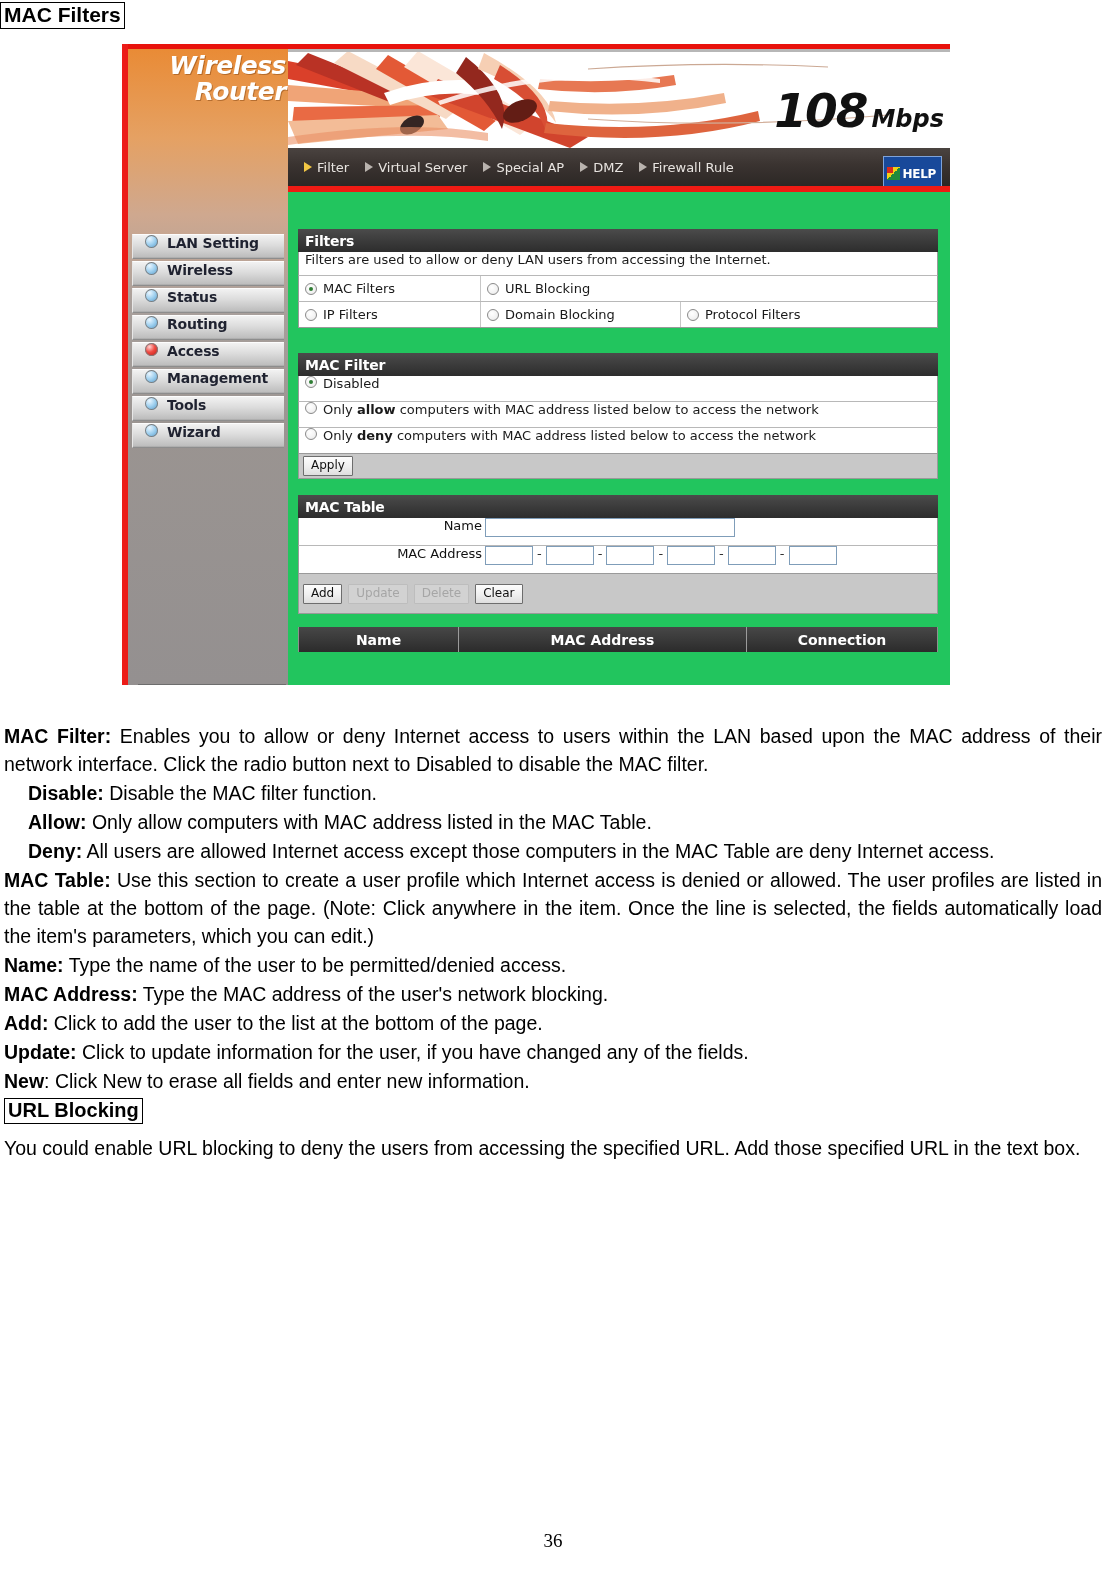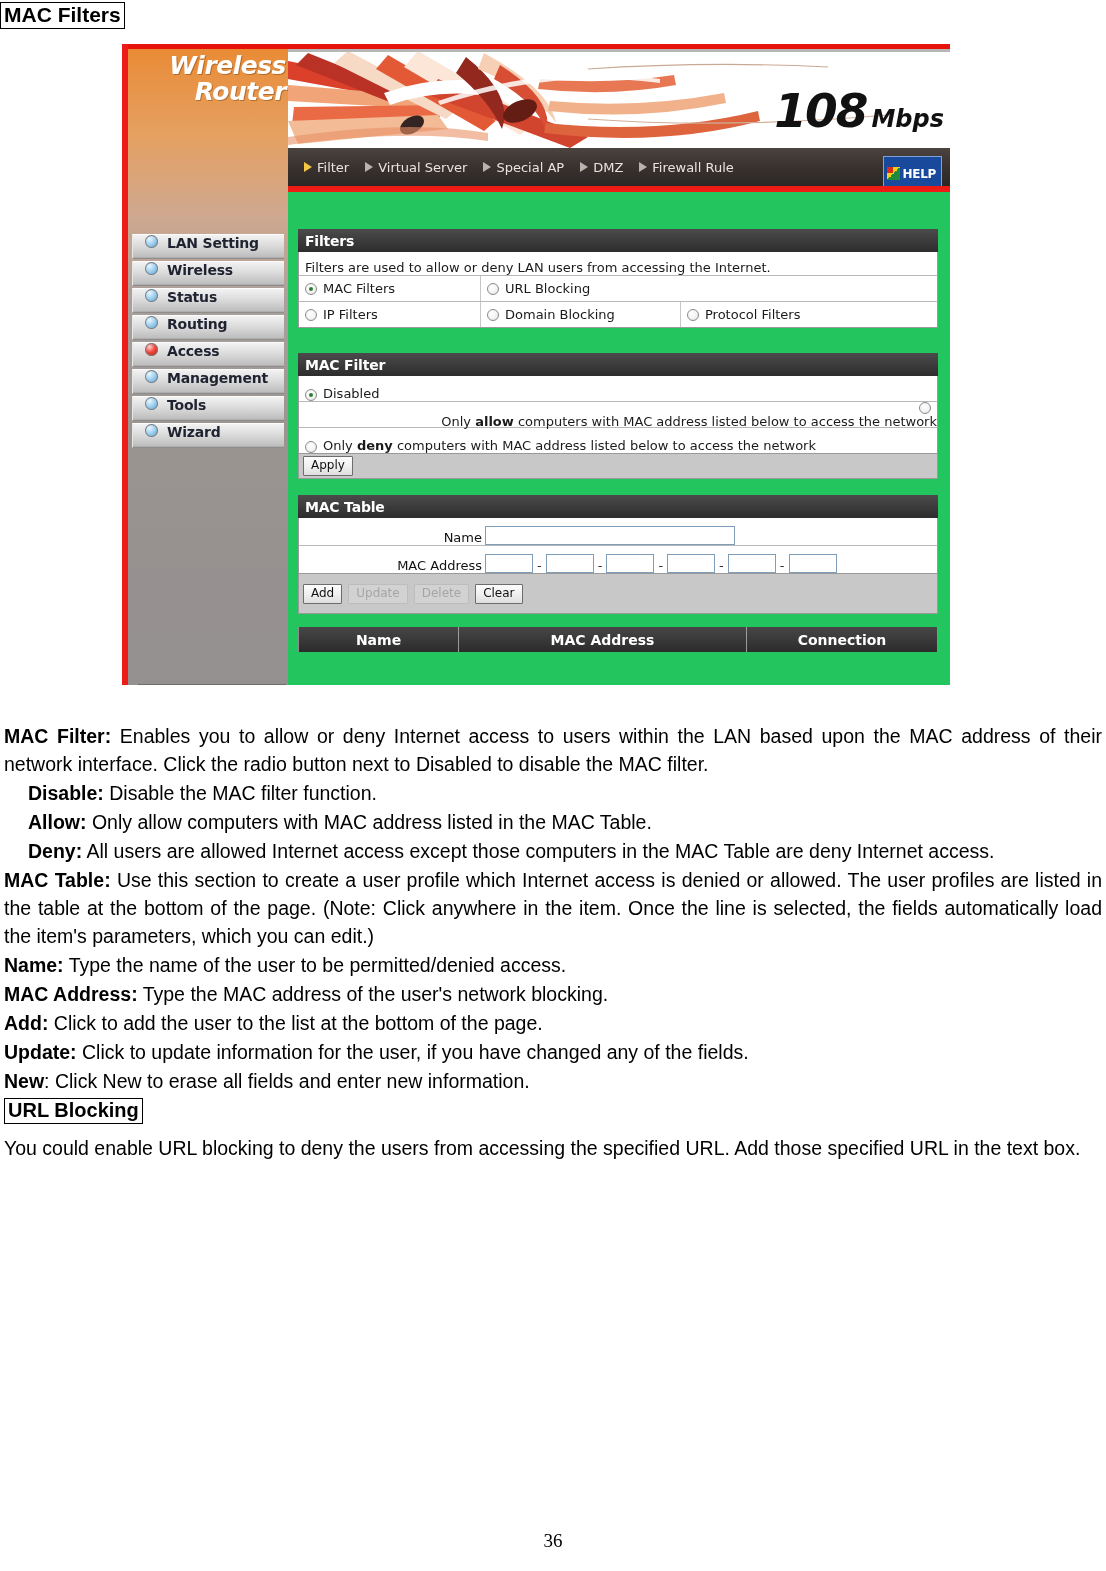--- a/index.html
+++ b/index.html
@@ -197,21 +197,21 @@
     font-weight: bold;
     display: flex; align-items: center;
     padding-left: 7px;
     letter-spacing: -0.2px;
   }
   .row-white {
     background: #ffffff;
     border-left: 1px solid #9a9a9a;
     border-right: 1px solid #9a9a9a;
     border-bottom: 1px solid #b8b8b8;
-    display: flex; align-items: flex-end;
+    display: flex; align-items: flex-start;
     font-family: "DejaVu Sans", sans-serif;
     font-size: 13px;
     color: #1a1a1a;
     min-height: 24px;
     padding-left: 6px;
   }
   .cellbox {
     display: flex; align-items: center;
     border-right: 1px solid #c7c7c7;
     height: 100%;
@@ -458,21 +458,21 @@
         </div>
       </div>
     </div>
 
     <div class="panel" style="top:161px;">
       <div class="sec-title">MAC Filter</div>
       <div class="row-white" style="height:26px;">
         <span class="radio on"></span>
         <span>Disabled</span>
       </div>
-      <div class="row-white" style="height:26px;flex-direction:column;">
+      <div class="row-white" style="height:26px;">
         <span class="radio"></span>
         <span><span>Only </span><b>allow</b><span> computers with MAC address listed below to access the network</span></span>
       </div>
       <div class="row-white" style="height:26px; border-bottom:1px solid #9a9a9a;">
         <span class="radio"></span>
         <span><span>Only </span><b>deny</b><span> computers with MAC address listed below to access the network</span></span>
       </div>
       <div class="gray-strip" style="height:25px; display:flex; align-items:center; padding-left:4px;">
         <button class="btn">Apply</button>
       </div>

